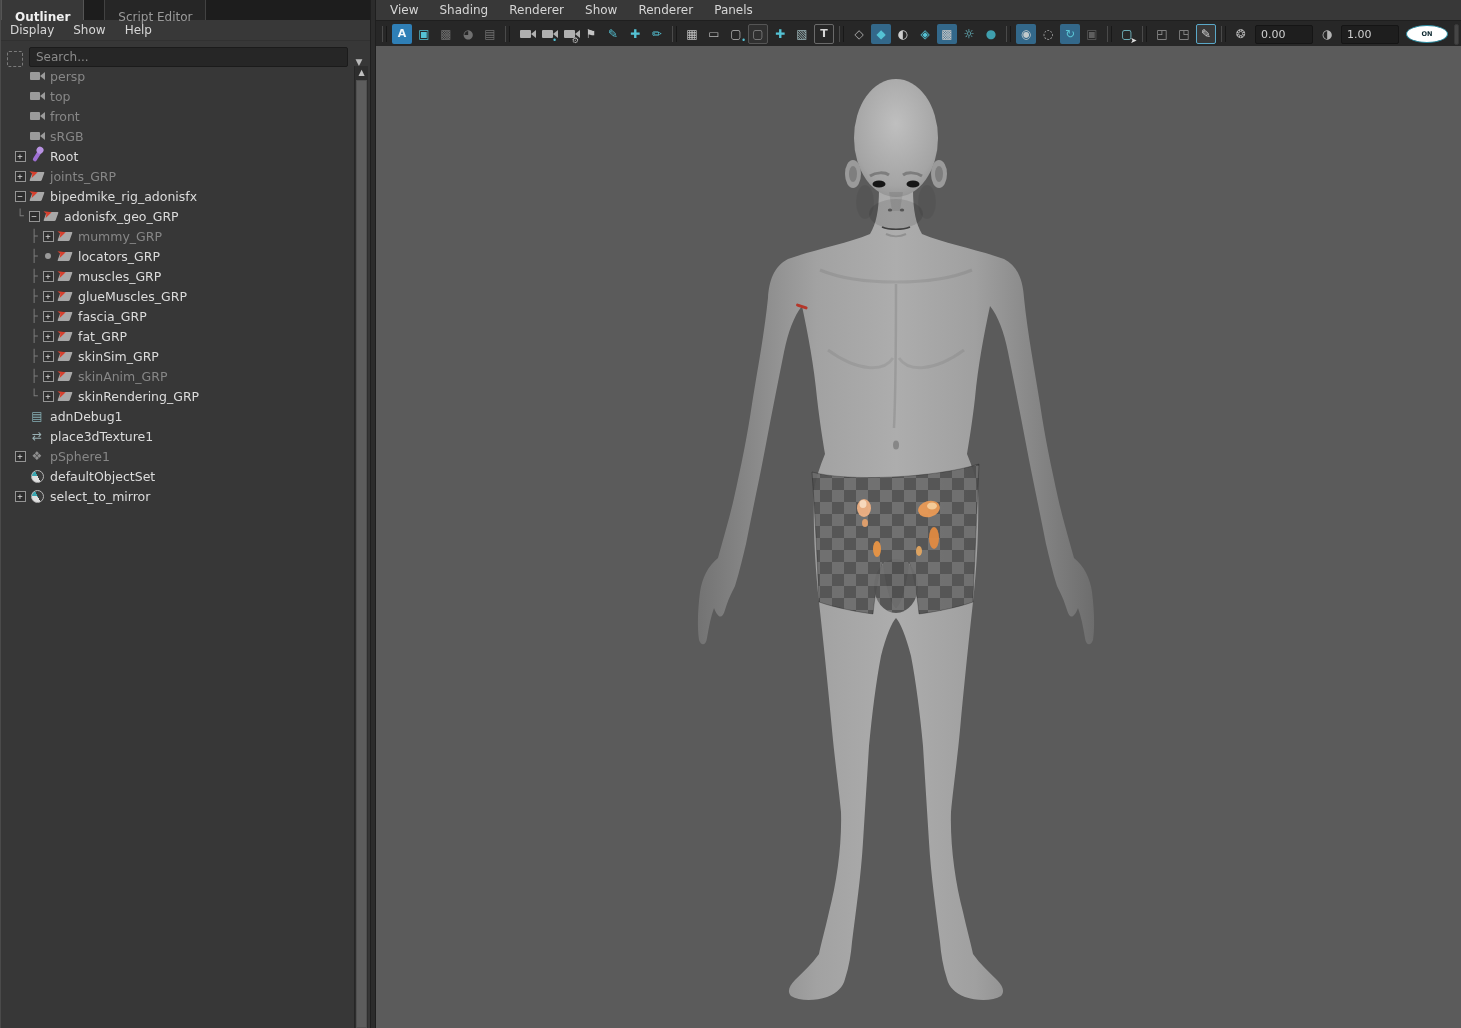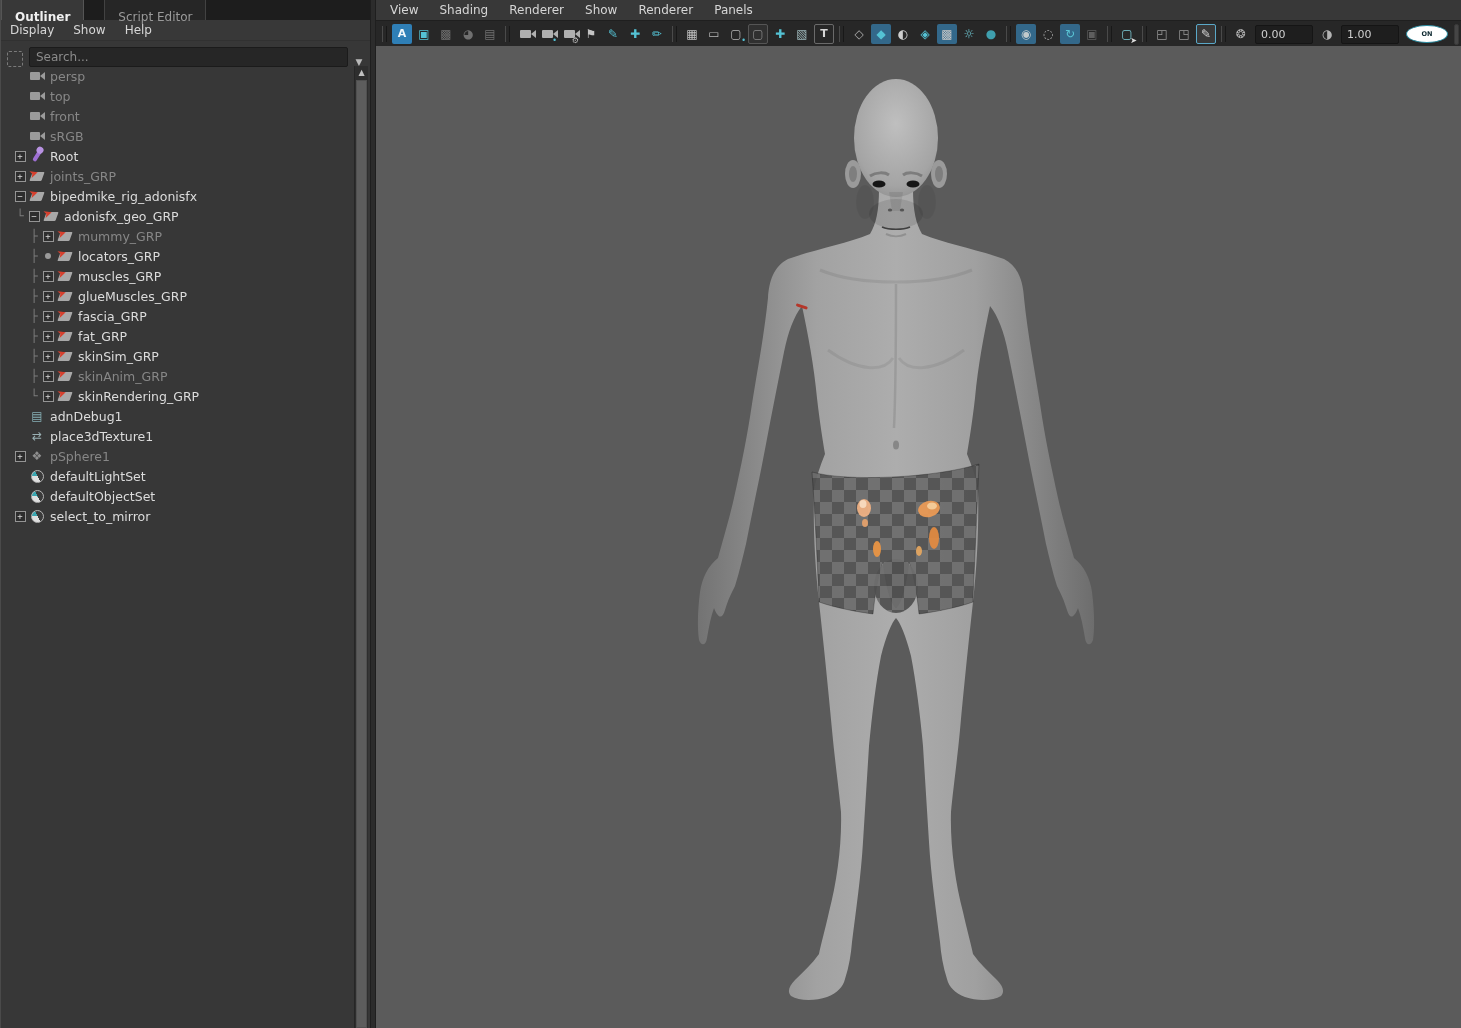--- a/index.html
+++ b/index.html
@@ -293,27 +293,20 @@
           <span>place3dTexture1</span>
         </div>
         <div class="trow dim">
           <span class="slot">
             <span class="expand">+</span>
           </span>
           <span class="ticon">
             <span class="tchar" style="color: rgb(143, 143, 143);">❖</span>
           </span>
           <span>pSphere1</span>
-        </div>
-        <div class="trow">
-          <span class="slot"></span>
-          <span class="ticon">
-            <span class="ic-set"></span>
-          </span>
-          <span>defaultLightSet</span>
         </div>
         <div class="trow">
           <span class="slot"></span>
           <span class="ticon">
             <span class="ic-set"></span>
           </span>
           <span>defaultObjectSet</span>
         </div>
         <div class="trow">
           <span class="slot">

